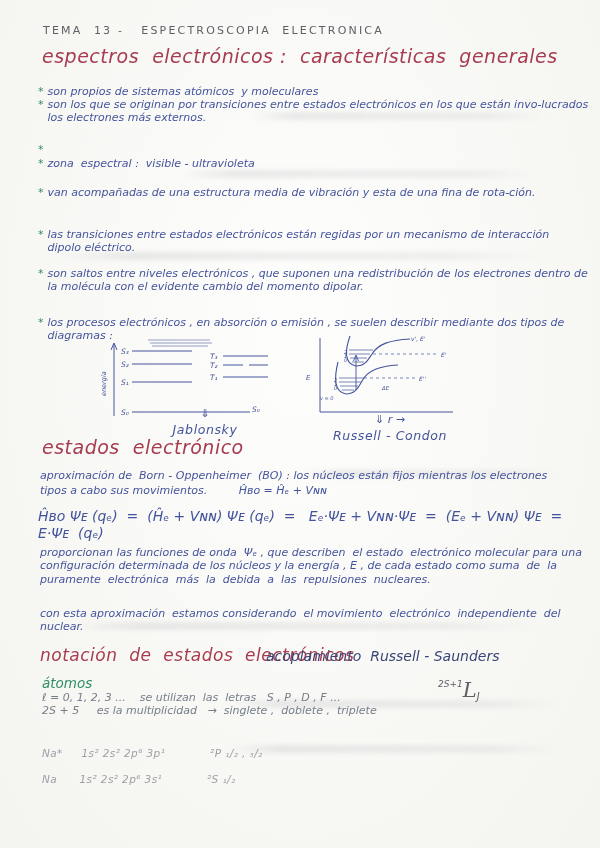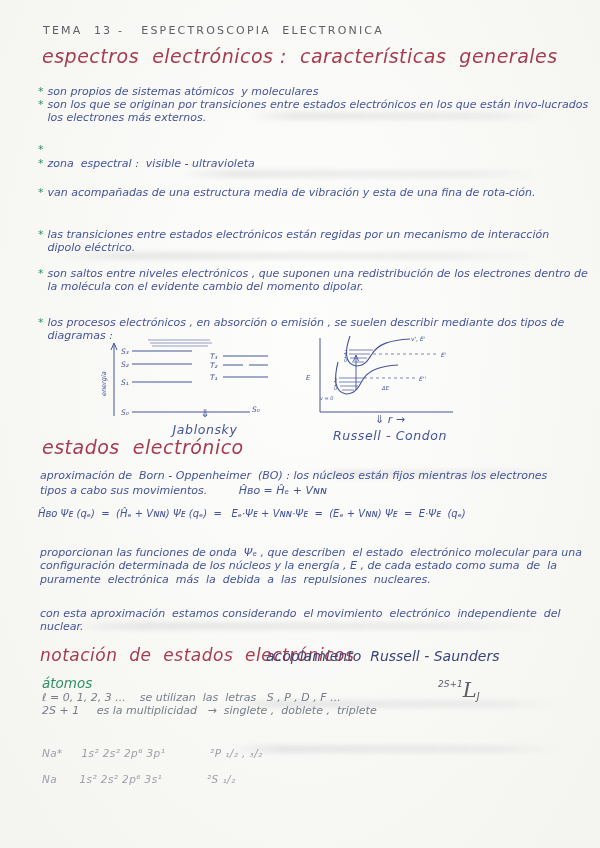--- a/index.html
+++ b/index.html
@@ -164,28 +164,28 @@
   <span style="font-size:11px;display:block;line-height:1;">
     <span>⇓</span>
     <span>r →</span>
   </span>
   <span class="cap-label">Russell - Condon</span>
 </div>
 
 <div class="abs red-h txt" style="left:42px;top:436px;">estados  electrónico</div>
 <div class="abs ink txt" style="left:40px;top:469px;width:548px;">aproximación de  Born - Oppenheimer  (BO) : los núcleos están fijos mientras los electrones</div>
 <div class="abs ink txt" style="left:40px;top:484px;width:548px;">tipos a cabo sus movimientos.         Ĥʙᴏ = Ĥₑ + Vɴɴ</div>
-<div class="abs ink txt" style="left:38px;top:508px;width:560px;font-size:10px;">Ĥʙᴏ Ψᴇ (qₑ)  =  (Ĥₑ + Vɴɴ) Ψᴇ (qₑ)  =   Eₑ·Ψᴇ + Vɴɴ·Ψᴇ  =  (Eₑ + Vɴɴ) Ψᴇ  =  E·Ψᴇ  (qₑ)</div>
+<div class="abs ink txt" style="left:38px;top:508px;width:560px;font-size:14px;">Ĥʙᴏ Ψᴇ (qₑ)  =  (Ĥₑ + Vɴɴ) Ψᴇ (qₑ)  =   Eₑ·Ψᴇ + Vɴɴ·Ψᴇ  =  (Eₑ + Vɴɴ) Ψᴇ  =  E·Ψᴇ  (qₑ)</div>
 <div class="abs ink txt" style="left:40px;top:546px;width:542px;">proporcionan las funciones de onda  Ψₑ , que describen  el estado  electrónico molecular para una configuración determinada de los núcleos y la energía , E , de cada estado como suma  de  la  puramente  electrónica  más  la  debida  a  las  repulsiones  nucleares.</div>
 <div class="abs ink txt" style="left:40px;top:607px;width:552px;">con esta aproximación  estamos considerando  el movimiento  electrónico  independiente  del nuclear.</div>
 
 <div class="abs red-h small txt" style="left:40px;top:645px;">notación  de  estados  electrónicos</div>
 <div class="abs ink ink-dark txt" style="left:266px;top:648px;font-size:14px;">acoplamiento  Russell - Saunders</div>
 <div class="abs green-h txt" style="left:42px;top:675px;">átomos</div>
 <div class="abs gray-ink txt" style="left:42px;top:691px;width:400px;">ℓ = 0, 1, 2, 3 ...    se utilizan  las  letras   S , P , D , F ...</div>
-<div class="abs gray-ink txt" style="left:42px;top:704px;width:420px;">2S + 1     es la multiplicidad   →  singlete ,  doblete ,  triplete</div>
+<div class="abs gray-ink txt" style="left:42px;top:704px;width:420px;">2S + 5     es la multiplicidad   →  singlete ,  doblete ,  triplete</div>
 
 <div class="abs term" style="left:438px;top:678px;">
   <sup>2S+1</sup><span class="big-l">L</span><sub>J</sub>
 </div>
 
 <div class="abs faint txt" style="left:42px;top:731px;margin-top:42px;">Na      1s² 2s² 2p⁶ 3s¹            ²S ₁/₂</div>
 <div class="abs faint txt" style="left:42px;top:747px;">Na*     1s² 2s² 2p⁶ 3p¹            ²P ₁/₂ , ₃/₂</div>
 
 </body></html>

